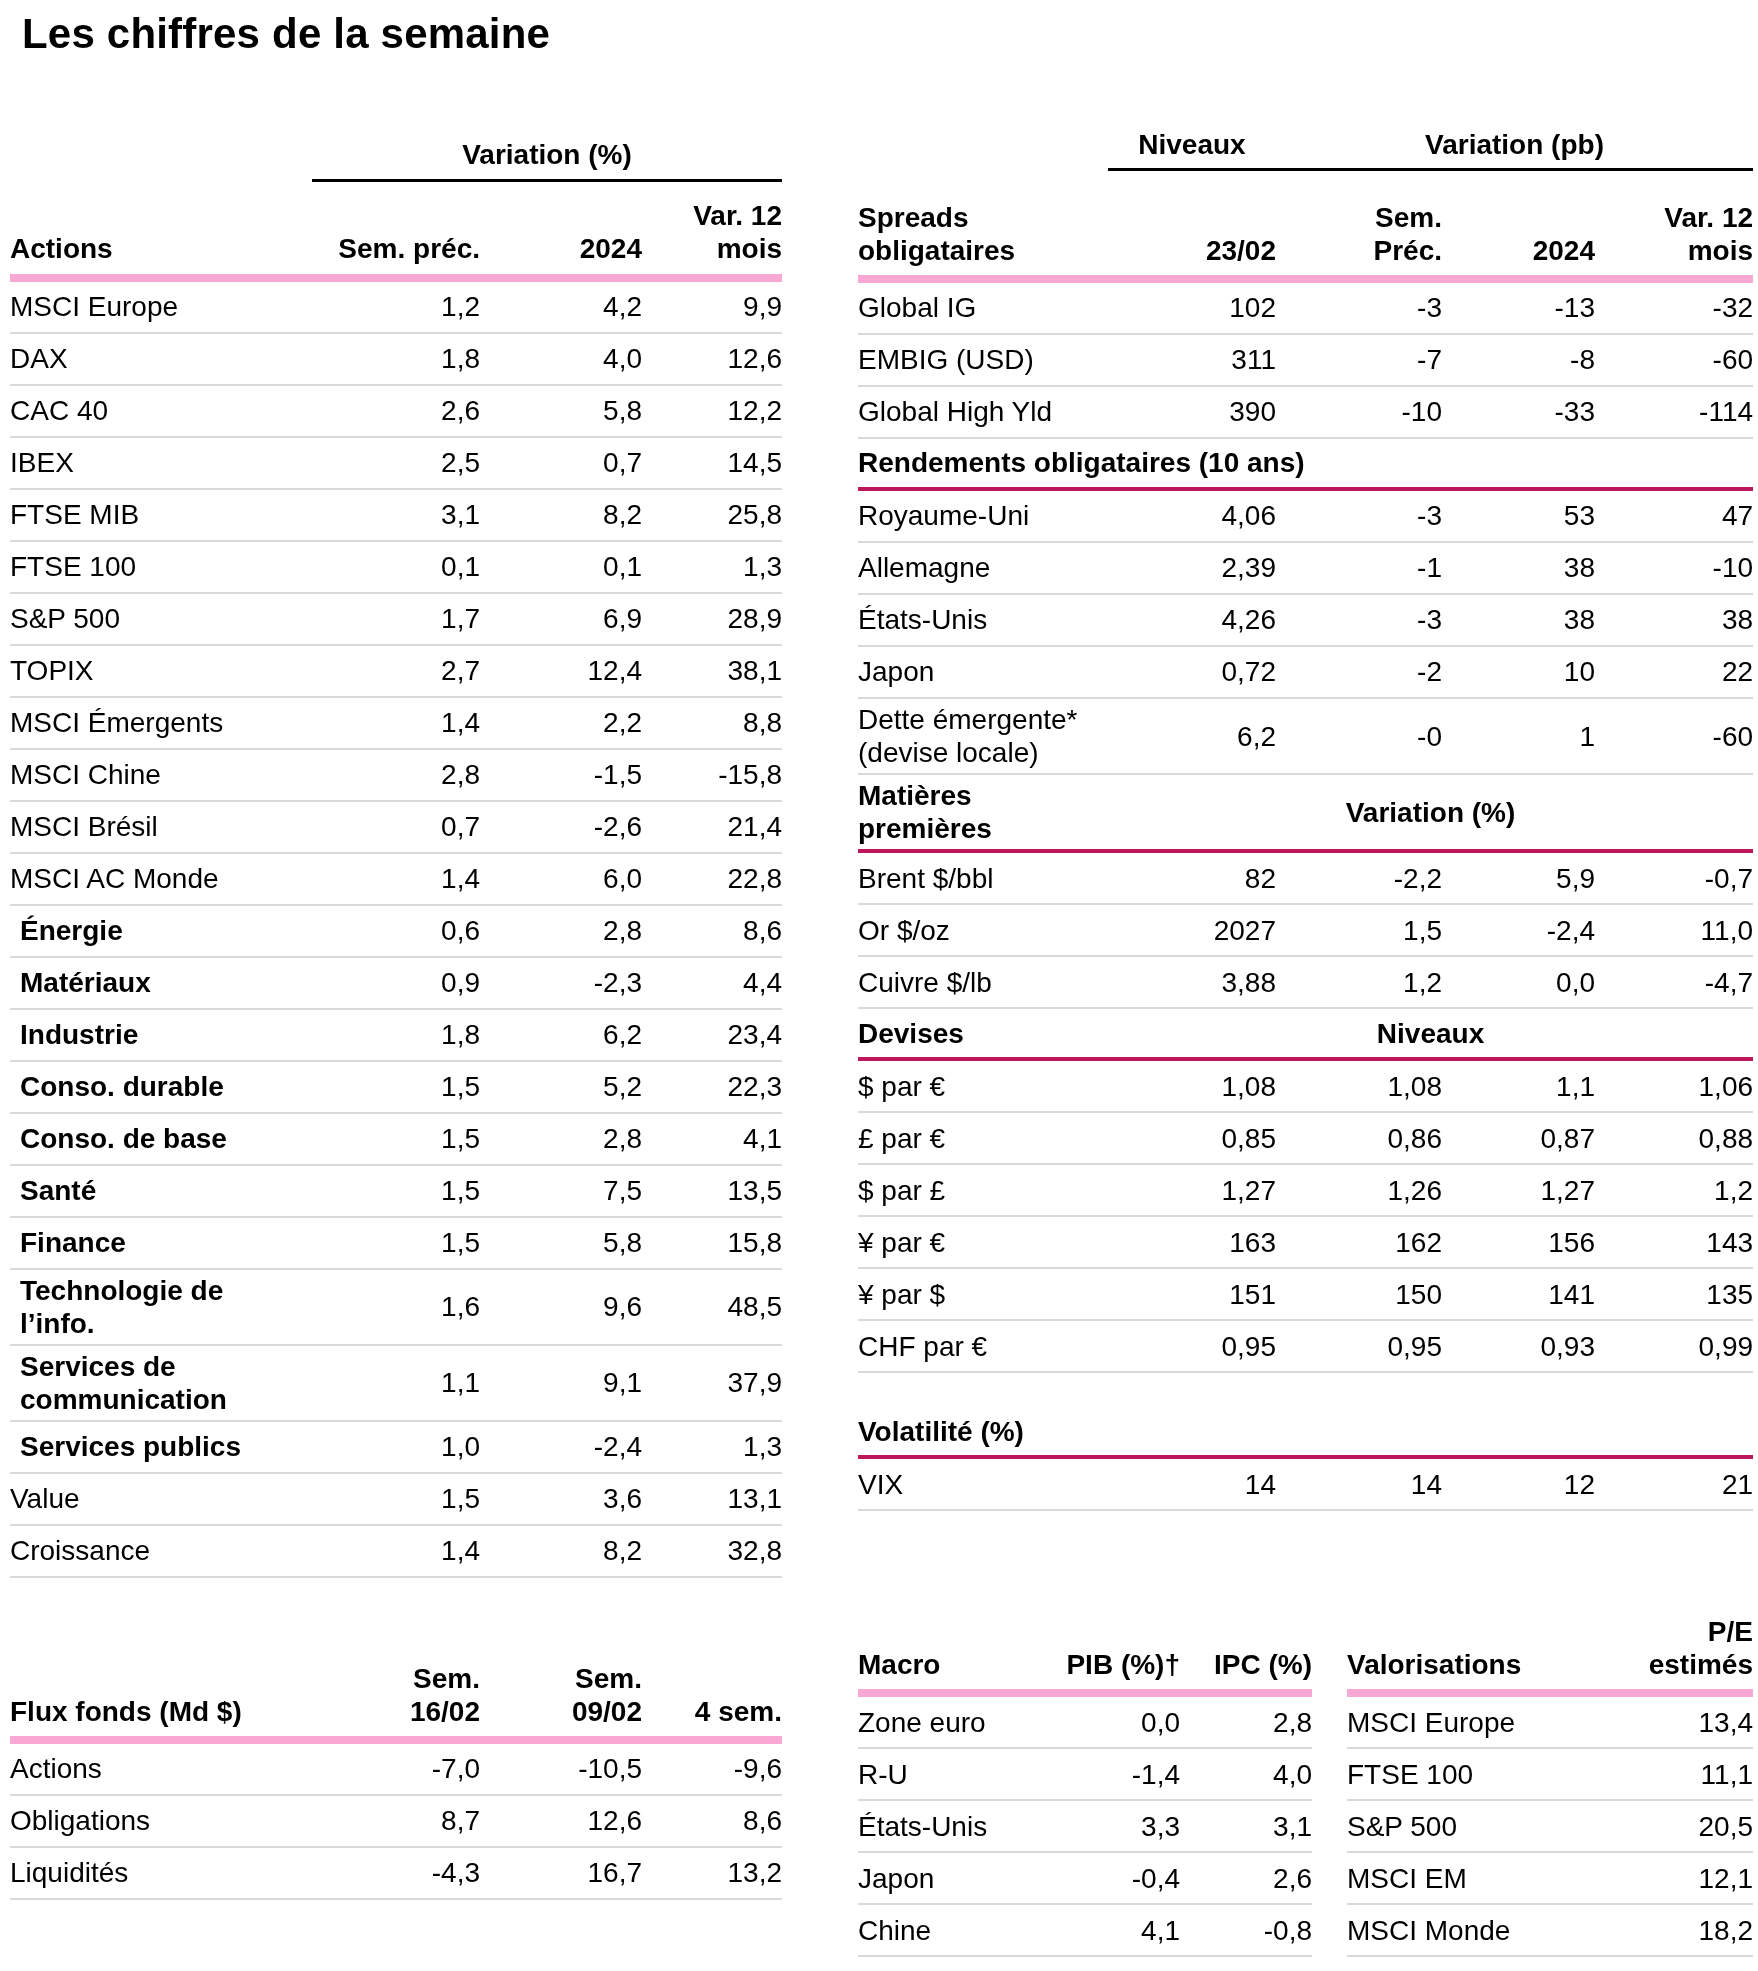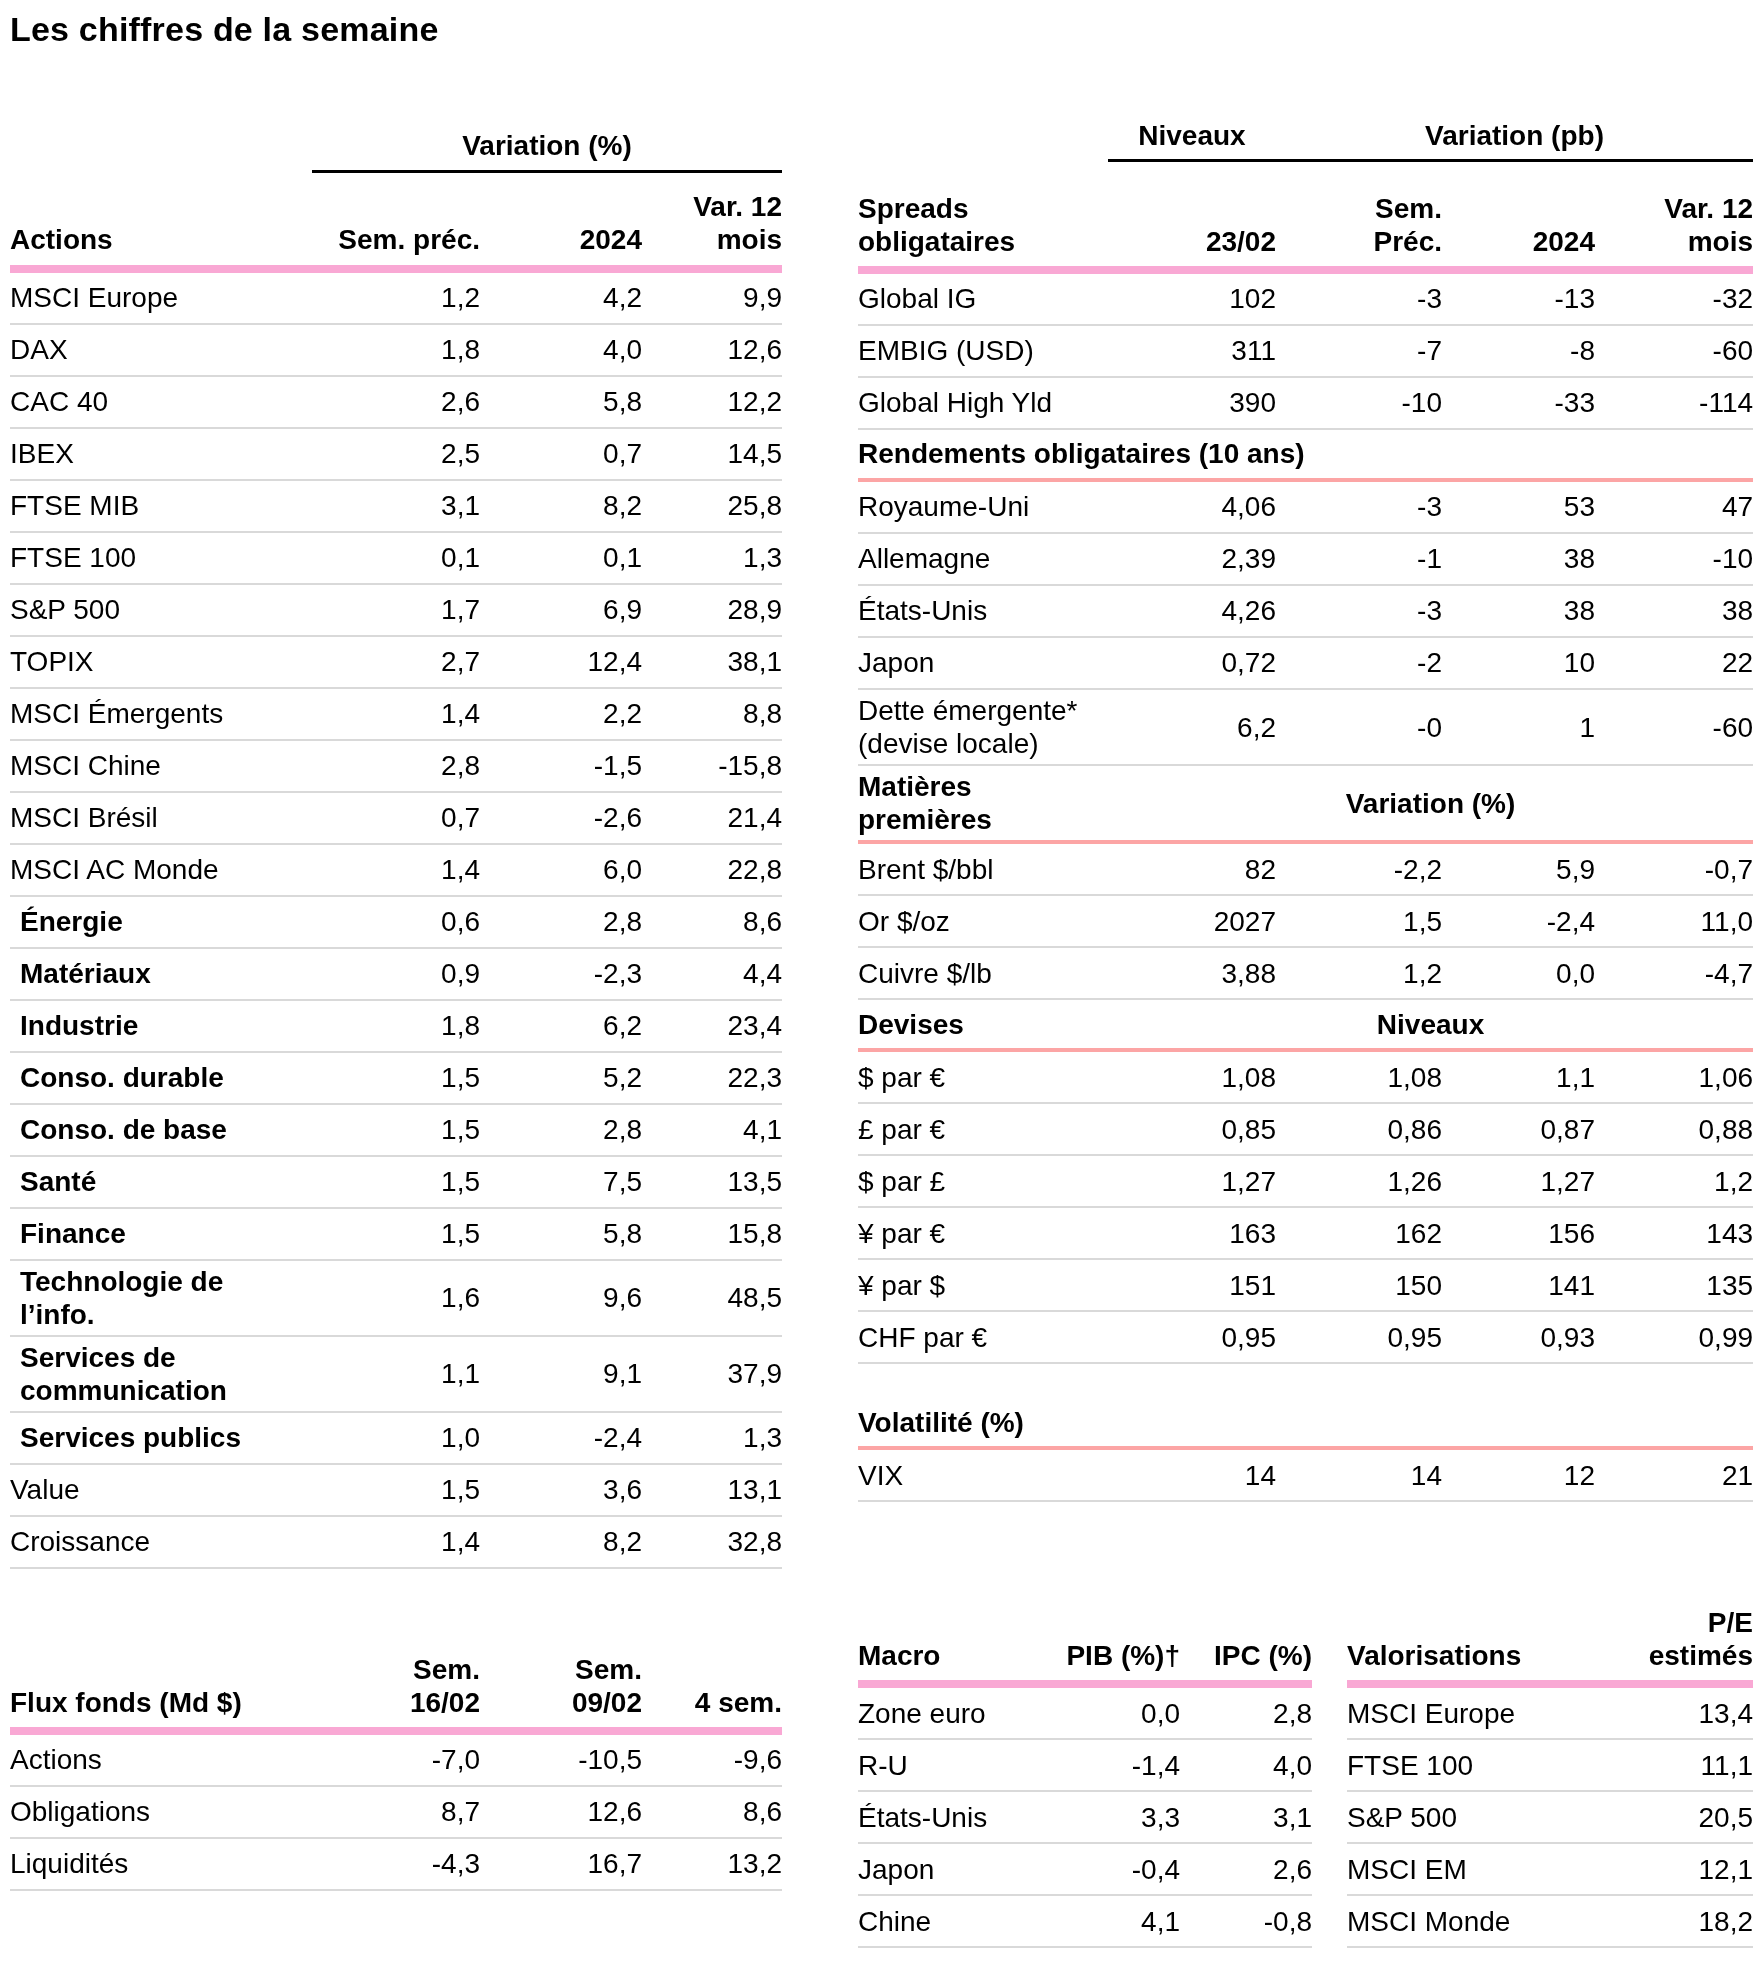--- a/index.html
+++ b/index.html
@@ -2,21 +2,21 @@
 <html lang="fr"><head>
 <meta charset="utf-8">
 <style>
   html,body{margin:0;padding:0;background:#fff;}
   body{
     width:1758px;height:1971px;box-sizing:border-box;
     font-family:"Liberation Sans",sans-serif;color:#000;
     -webkit-font-smoothing:antialiased;
   }
   .page{padding:8px 13px 0 10px;}
-  .title{font-size:34px;font-weight:700;margin:2px 0 12px 0;letter-spacing:.2px;}
+  .title{font-size:42px;font-weight:700;margin:2px 0 12px 12px;letter-spacing:.2px;}
   .columns{display:flex;align-items:center;}
   .col-left{width:772px;flex:none;}
   .col-right{width:895px;flex:none;margin-left:76px;margin-top:47px;}
 
   table{border-collapse:collapse;table-layout:fixed;width:100%;}
   td{padding:0;font-size:28px;line-height:1.18;vertical-align:middle;
      overflow:hidden;}
   .n{text-align:right;}
   .l{text-align:left;padding-right:28px;}
   .ind{padding-left:10px;font-weight:bold;}
@@ -30,21 +30,21 @@
   .t-actions .hdr td{height:84px;}
   .t-bonds  .hdr td{height:96px;}
   .t-flux   .hdr td{height:92px;}
   .t-macro  .hdr td,.t-val .hdr td{height:86px;}
 
   
   .data td{height:42px;padding-top:4px;padding-bottom:4px;
            border-bottom:2px solid #d9d9d9;}
   
   .sect td{height:40px;padding-top:4px;padding-bottom:4px;font-weight:700;
-           border-bottom:4px solid #fca5a5;}
+           border-bottom:4px solid #be185d;}
   .sect .c{text-align:center;}
   .sp td{height:34px;border-bottom:none;}
 
   .t-flux{margin-top:58px;}
   .bottom-right{display:flex;margin-top:84px;}
   .t-macro{width:454px;flex:none;}
   .t-val{width:406px;flex:none;margin-left:35px;}
 
   .footer{display:flex;margin-top:22px;align-items:flex-start;}
   .notes{width:1145px;flex:none;font-style:italic;font-size:27px;line-height:34px;}

